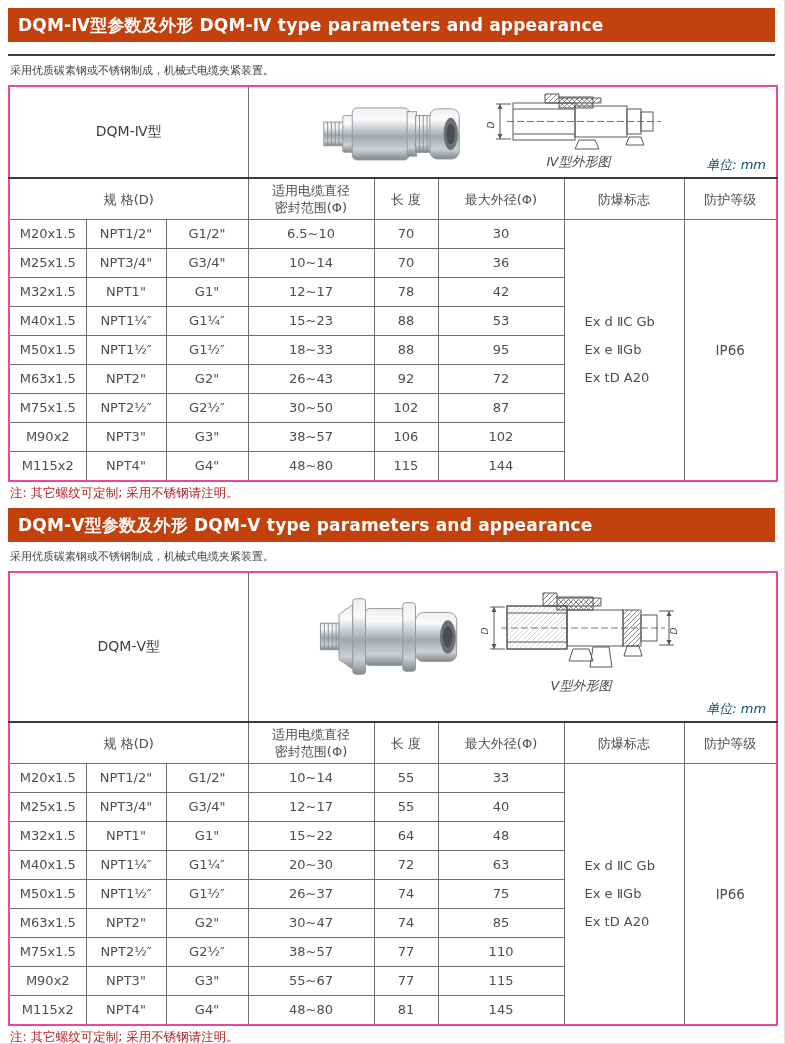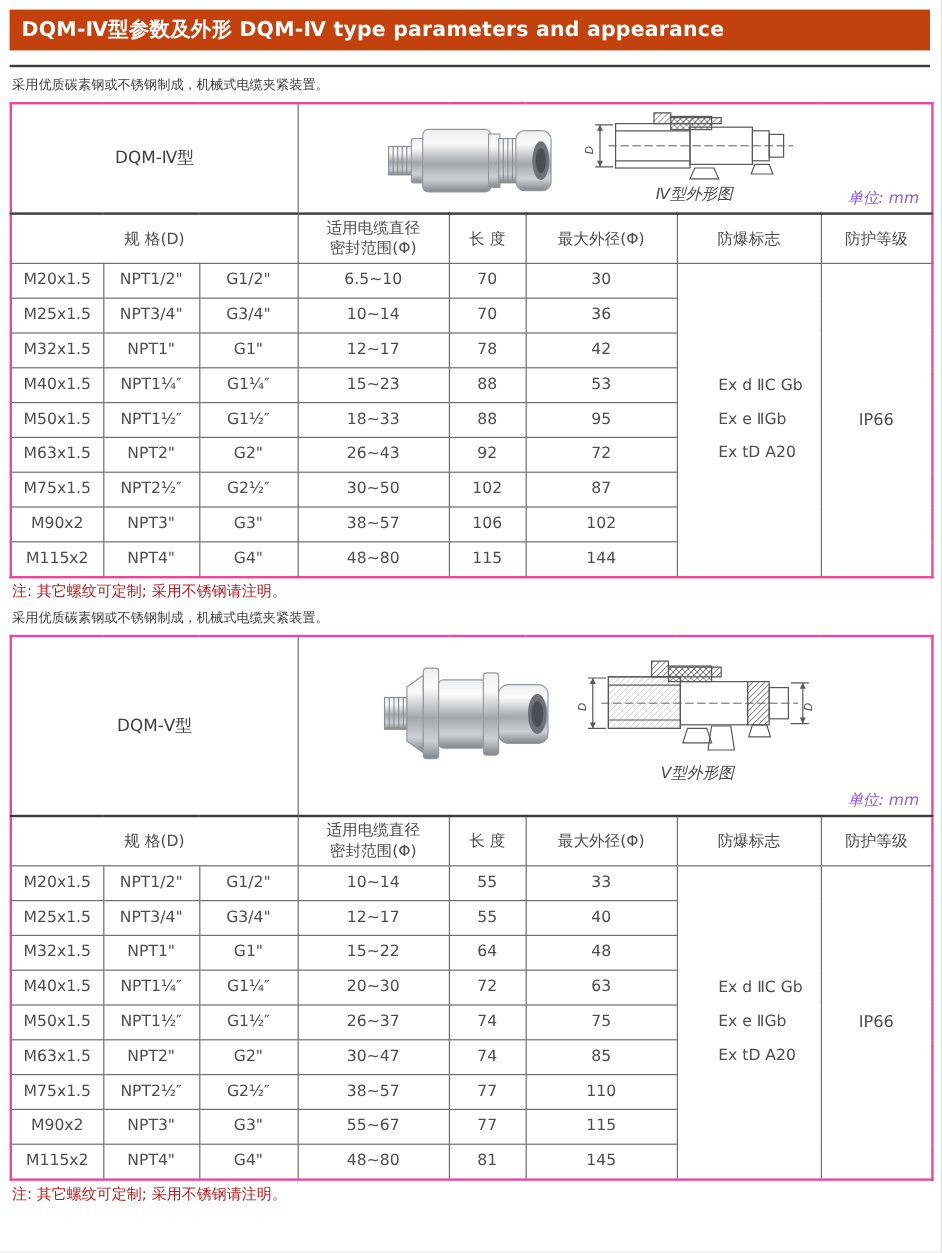--- a/index.html
+++ b/index.html
@@ -39,23 +39,23 @@
   .model-cell{font-size:14px;color:#3e3e3e;}
   .photo{position:absolute;}
   .photo1{left:72px;top:8px;width:142px;height:74px;}
   .photo2{left:68px;top:14px;width:148px;height:98px;}
   .draw{position:absolute;}
   .draw1{left:238px;top:2px;width:180px;height:64px;}
   .draw2{left:232px;top:14px;width:200px;height:86px;}
   .draw-caption{position:absolute;font-size:13px;color:#4a4a4a;text-align:center;}
   .cap1{left:250px;top:66px;width:160px;}
   .cap2{left:245px;top:104px;width:175px;}
-  .unit{position:absolute;right:10px;bottom:3px;font-size:13px;color:#8b5cf6;}
+  .unit{position:absolute;right:10px;bottom:3px;font-size:13px;color:#0c4a6e;}
   .ex-cell{text-align:left !important;padding-left:20px !important;}
-  .ex-cell div{line-height:28px;height:28px;margin-left:14px;}
+  .ex-cell div{line-height:28px;height:28px;}
   .ip-cell{font-size:13.5px;}
   .note{margin:3px 0 0 2px;font-size:12.5px;line-height:15px;color:#b91c1c;}
   svg text{font-family:"DejaVu Sans","Liberation Sans",sans-serif;}
 </style>
 </head>
 <body>
 
 <div class="page">
 
   <div class="band">DQM-Ⅳ型参数及外形 DQM-Ⅳ type parameters and appearance</div>
@@ -224,20 +224,21 @@
           <td>NPT4"</td>
           <td>G4"</td>
           <td>48~80</td>
           <td>115</td>
           <td>144</td>
         </tr>
       </tbody>
   </table>
   <p class="note">注: 其它螺纹可定制; 采用不锈钢请注明。</p>
 
+  <div class="band band2">DQM-Ⅴ型参数及外形 DQM-Ⅴ type parameters and appearance</div>
   <p class="desc">采用优质碳素钢或不锈钢制成，机械式电缆夹紧装置。</p>
 
   <table class="spec">
     <colgroup>
       <col style="width:77px">
         <col style="width:80px">
         <col style="width:82px">
       <col style="width:126px">
         <col style="width:64px">
         <col style="width:126px">

